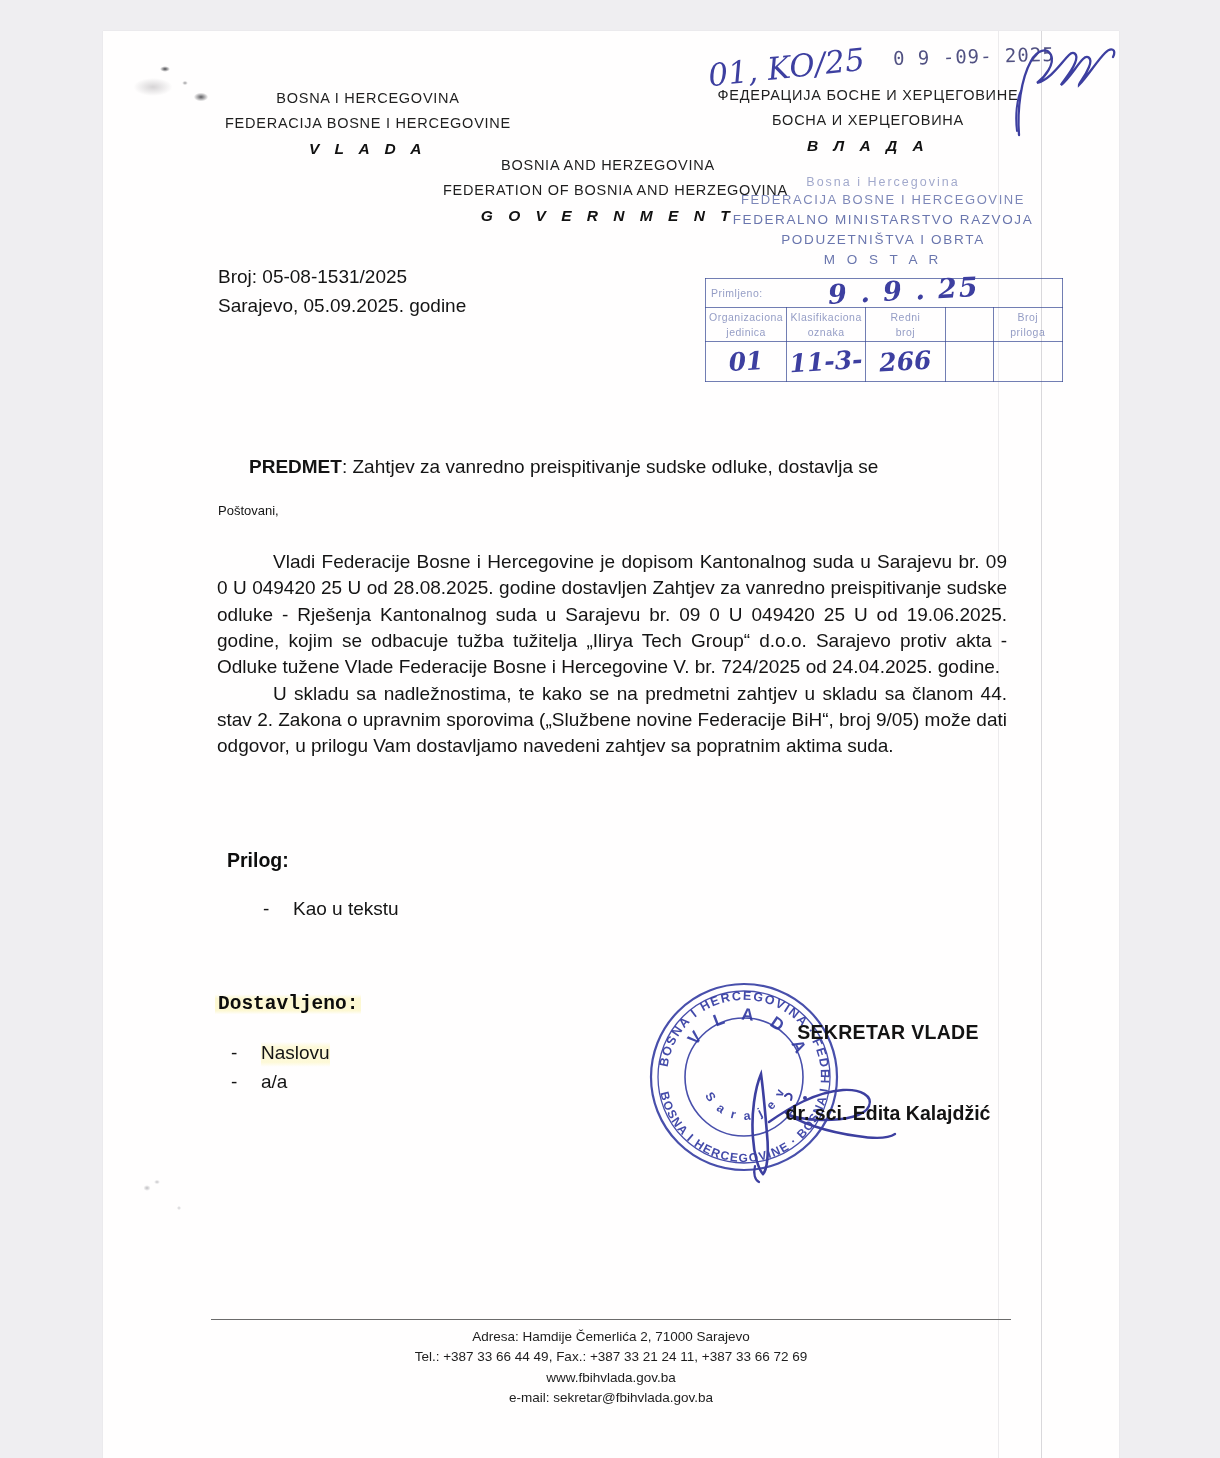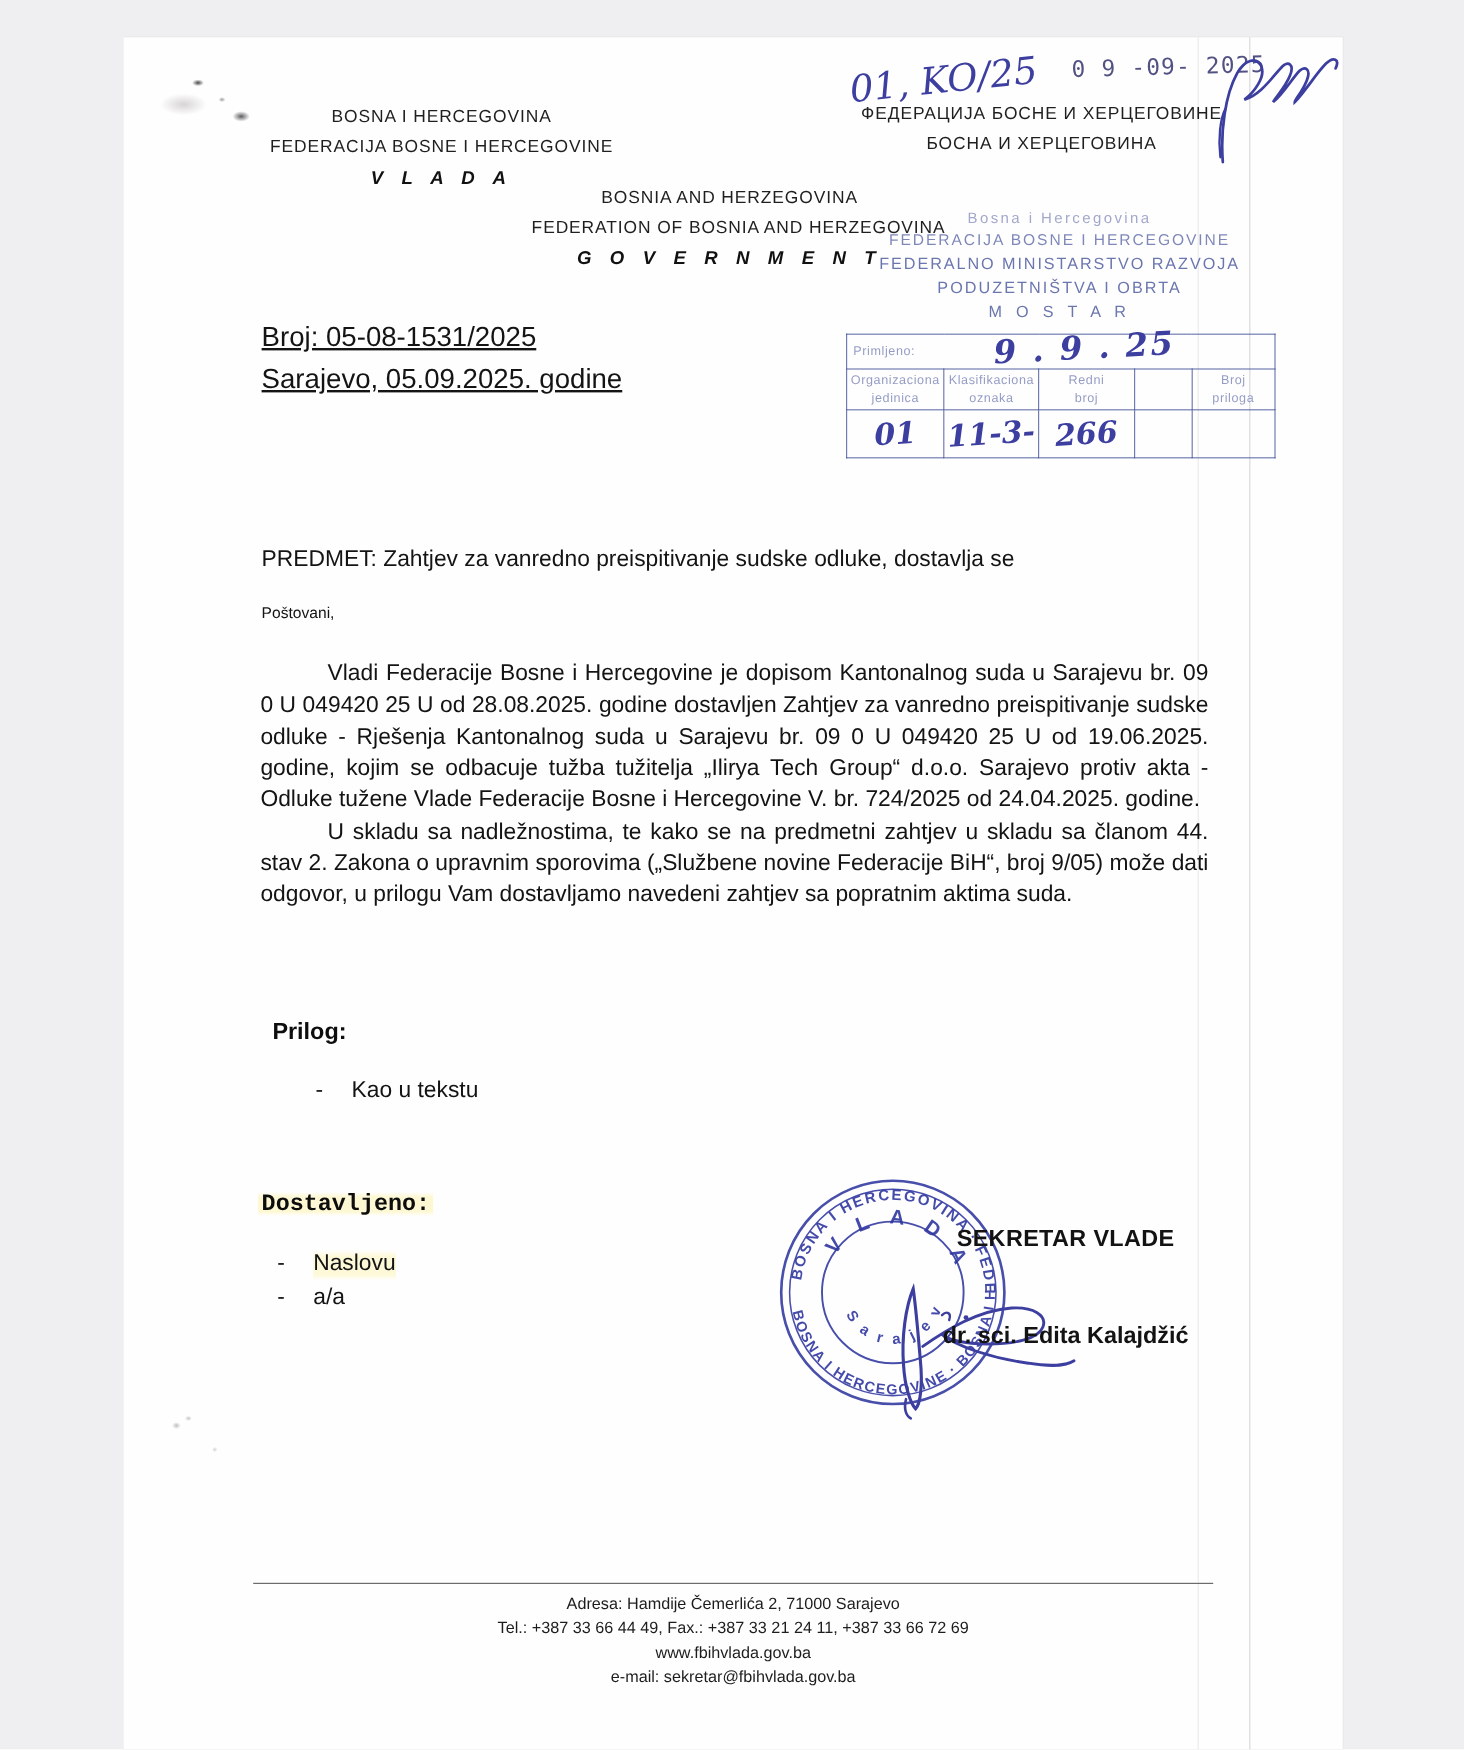--- a/index.html
+++ b/index.html
@@ -73,24 +73,23 @@
   }
 
   #hdr-bos { left: 100px; top: 55px; width: 330px; }
   #hdr-cyr { left: 600px; top: 52px; width: 330px; }
   #hdr-eng { left: 340px; top: 122px; width: 330px; }
 
   
   #doc-ref {
     position: absolute;
     left: 115px; top: 232px;
-    font-size: 23px;
+    font-size: 19px;
     line-height: 1.50;
     color: #141414;
-    text-decoration: underline;
   }
 
   
   #ministry-stamp {
     position: absolute;
     left: 602px; top: 142px;
     width: 356px;
     color: #36468f;
     opacity: 0.82;
   }
@@ -199,21 +198,21 @@
     display: inline-block;
   }
 
   #subject {
     position: absolute;
     left: 115px; top: 425px;
     font-size: 19px;
     color: #141414;
     white-space: nowrap;
   }
-  #subject b { font-weight: normal; }
+  #subject b { font-weight: bold; margin-left: 31px; }
 
   #salutation {
     position: absolute;
     left: 115px; top: 472px;
     font-size: 13px;
     color: #141414;
   }
 
   #body-text {
     position: absolute;
@@ -317,20 +316,21 @@
 
   <div class="hdr-block" id="hdr-bos">
     <div class="hdr-line">BOSNA I HERCEGOVINA</div>
     <div class="hdr-line">FEDERACIJA BOSNE I HERCEGOVINE</div>
     <div class="hdr-emph">V L A D A</div>
   </div>
 
   <div class="hdr-block" id="hdr-cyr">
     <div class="hdr-line">ФЕДЕРАЦИЈА БОСНЕ  И ХЕРЦЕГОВИНЕ</div>
     <div class="hdr-line">БОСНА И ХЕРЦЕГОВИНА</div>
+    <div class="hdr-emph">В Л А Д А</div>
   </div>
 
   <div class="hdr-block" id="hdr-eng">
     <div class="hdr-line">BOSNIA AND HERZEGOVINA</div>
     <div class="hdr-line">FEDERATION OF BOSNIA AND HERZEGOVINA</div>
     <div class="hdr-emph">G O V E R N M E N T</div>
   </div>
 
   <div id="ref-scribble">01, KO/25</div>
   <div id="date-stamp-top">0 9 -09- 2025</div>

